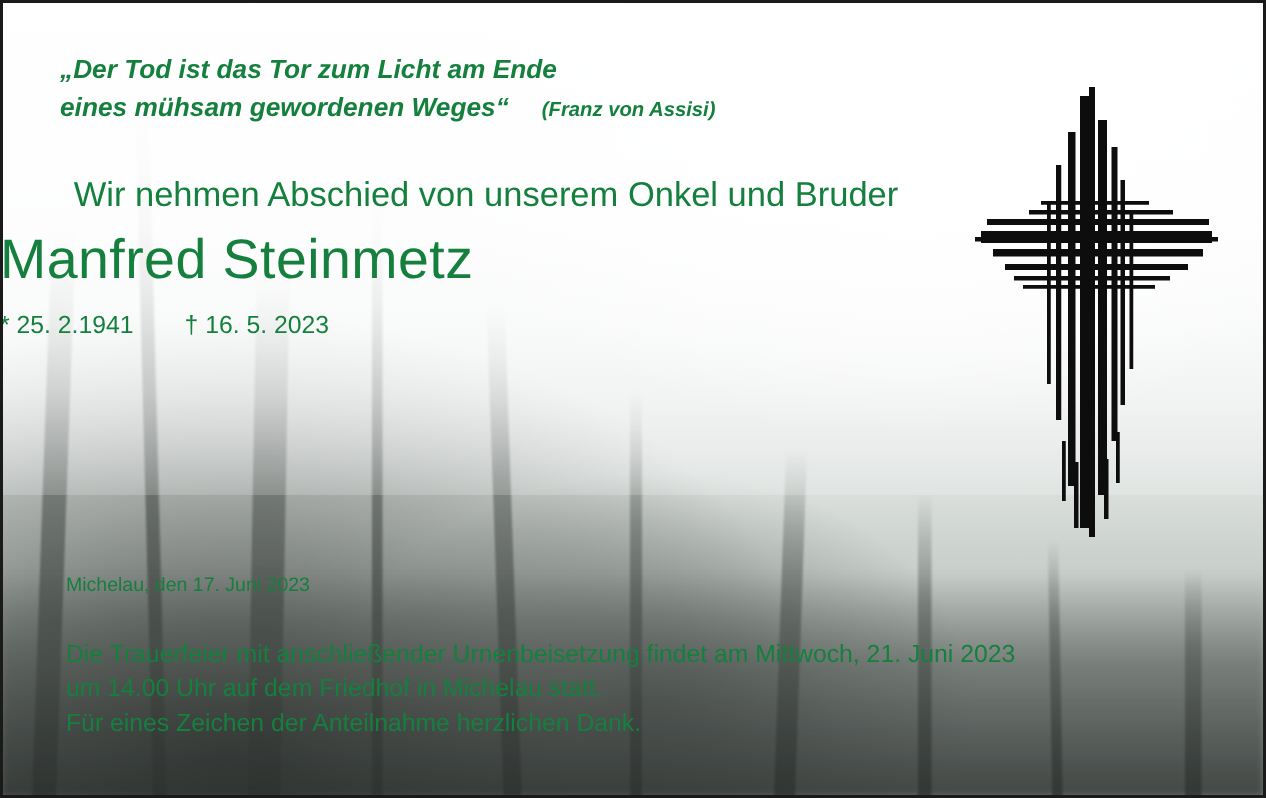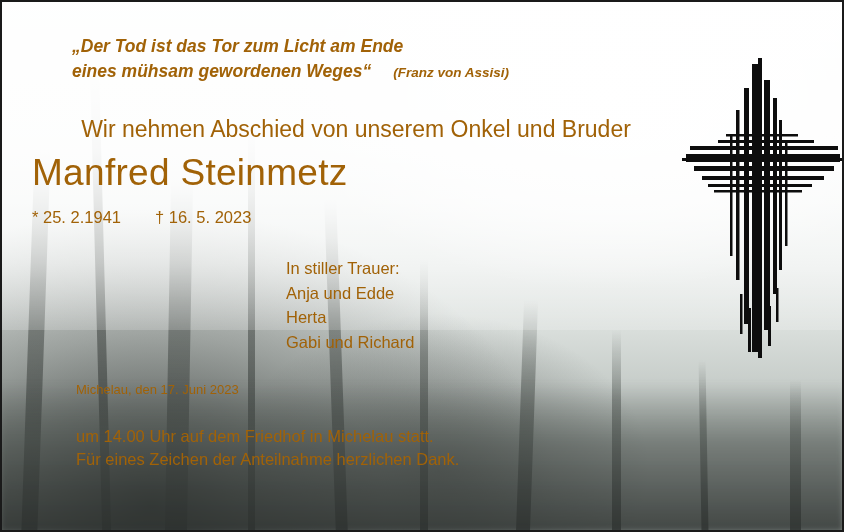--- a/index.html
+++ b/index.html
@@ -60,22 +60,21 @@
   .border {
     position: absolute;
     inset: 0;
     border: 2px solid #1a1a1a;
     box-sizing: border-box;
     pointer-events: none;
   }
   .content {
     position: absolute;
     inset: 0;
-    color: #a16207;
-    margin-left: 32px;
+    color: #15803d;
   }
   .quote {
     position: absolute;
     left: 40px;
     top: 34px;
     font-style: italic;
     font-weight: bold;
     font-size: 17.5px;
     line-height: 25px;
     white-space: nowrap;
@@ -172,30 +171,25 @@
     </div>
 
     <div class="intro">Wir nehmen Abschied von unserem Onkel und Bruder</div>
 
     <div class="name">Manfred Steinmetz</div>
 
     <div class="dates">
       <span>* 25. 2.1941</span><span class="gap"></span><span>† 16. 5. 2023</span>
     </div>
 
-    <div class="mourners">
-      <div>In stiller Trauer:</div>
-      <div>Anja und Edde</div>
-      <div>Herta</div>
-      <div>Gabi und Richard</div>
-    </div>
 
     <div class="place-date">Michelau, den 17. Juni 2023</div>
 
     <div class="details">
+      <div>Die Trauerfeier mit anschließender Urnenbeisetzung findet am Mittwoch, 21. Juni 2023</div>
       <div>um 14.00 Uhr auf dem Friedhof in Michelau statt.</div>
       <div>Für eines Zeichen der Anteilnahme herzlichen Dank.</div>
     </div>
 
     <div class="cross">
       <svg width="170" height="300" viewBox="0 0 170 300" xmlns="http://www.w3.org/2000/svg">
         <g fill="#0d0d0d">
 
           <rect x="74" y="6" width="9" height="288"></rect>
           <rect x="86" y="22" width="6" height="250"></rect>

